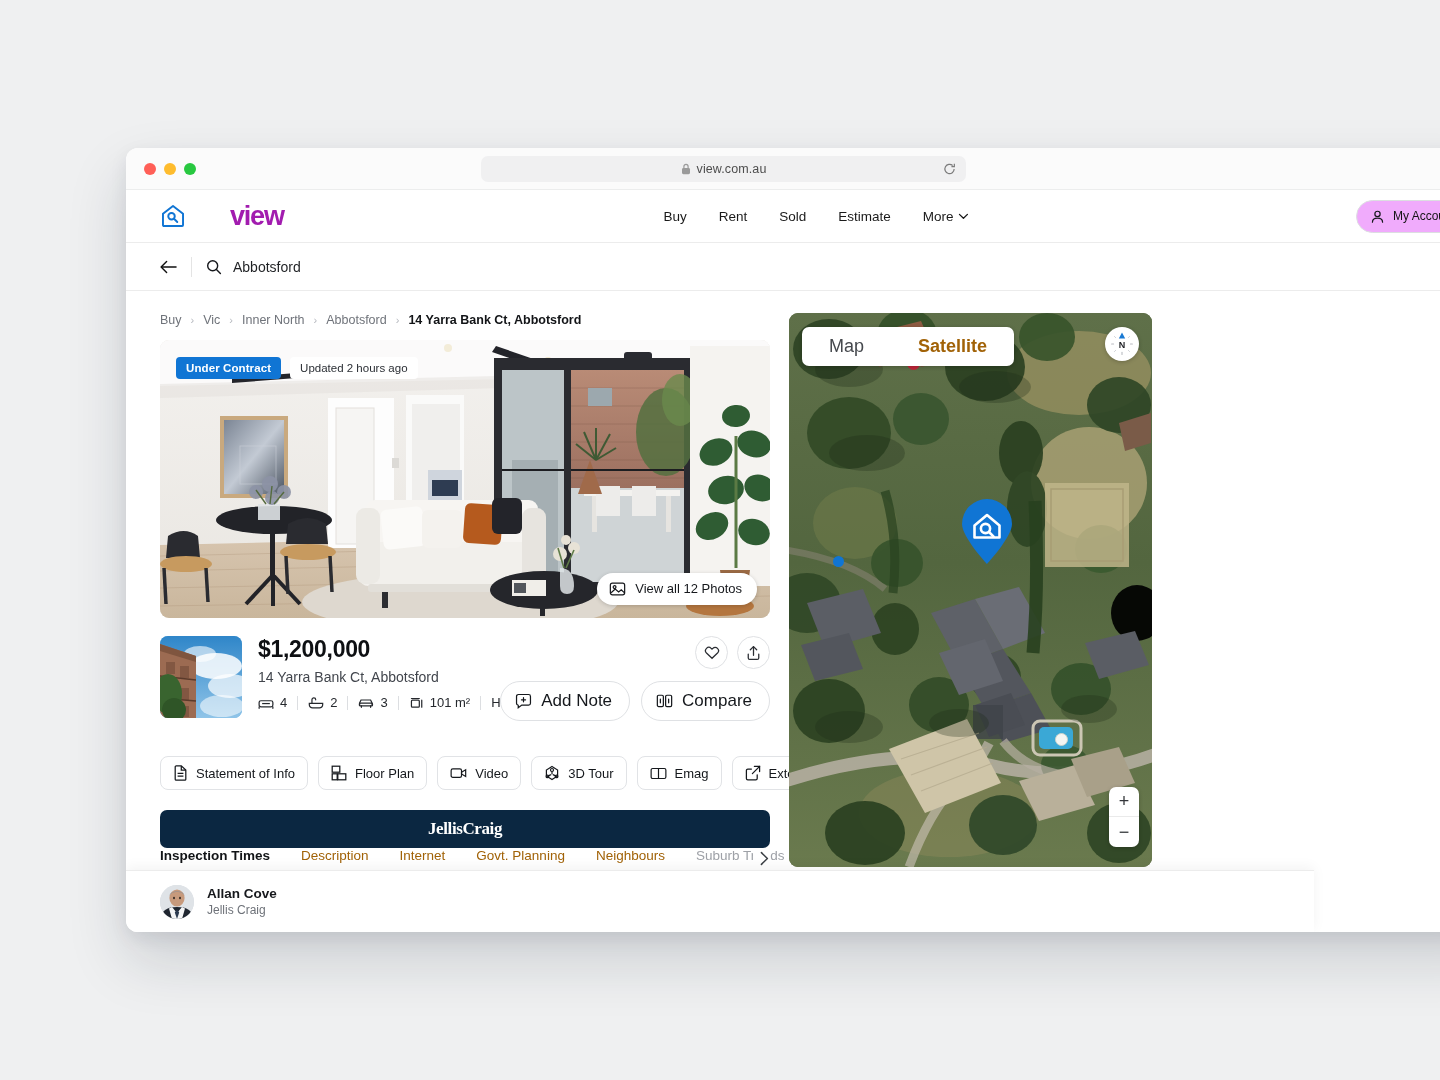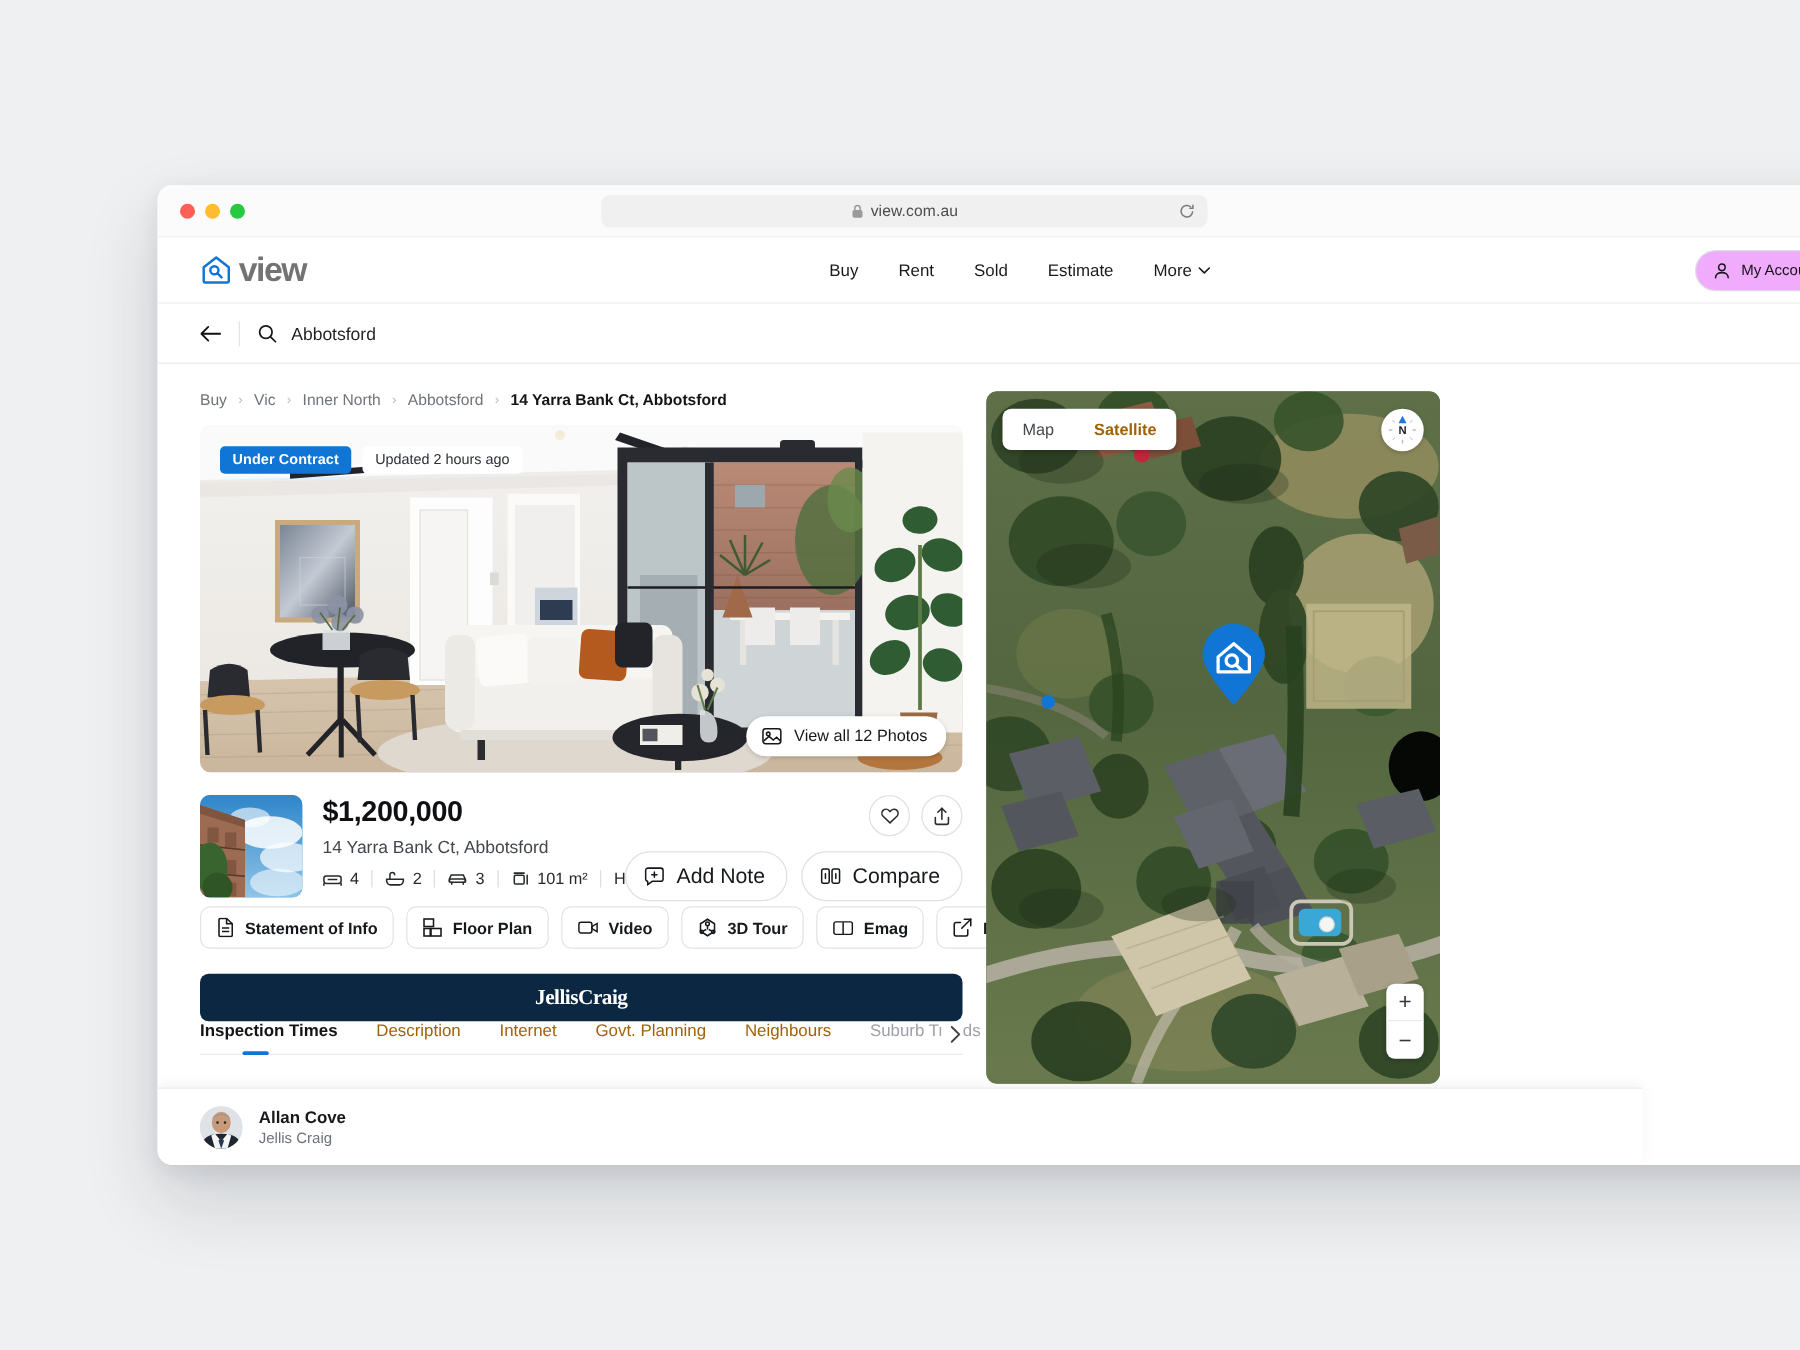--- a/index.html
+++ b/index.html
@@ -35,22 +35,23 @@
   .url-text { font-size: 12.5px; color: #4d4d4d; letter-spacing: .1px; }
   .reload { position: absolute; right: 10px; top: 50%; transform: translateY(-50%); color: #777; }
 
   
   .site-header {
     height: 53px; background: #fff; border-bottom: 1px solid #ececec;
     display: flex; align-items: center; position: relative; padding: 0 34px;
   }
   .logo { display: flex; align-items: center; gap: 5px; }
   .logo-word {
-    font-size: 27px; font-weight: 700; letter-spacing: -1.2px; color: #737373;
+    font-size: 27px; font-weight: 700; letter-spacing: -1.2px; color: #a21caf;
     font-family: "Liberation Sans", sans-serif;
+    margin-left: 39px;
   }
   .nav { position: absolute; left: 50%; transform: translateX(-50%); display: flex; gap: 32px; align-items: center; }
   .nav a { font-size: 13.5px; color: #1a1a1a; text-decoration: none; white-space: nowrap; }
   .nav .more { display: flex; align-items: center; gap: 5px; }
   .account-btn {
     position: absolute; right: 34px; display: flex; align-items: center; gap: 8px;
     border: 1px solid #dcdee1; border-radius: 22px; padding: 8px 16px 8px 13px;
     background: #f0abfc; font-size: 12px; color: #141414; cursor: pointer;
   }
 
@@ -116,21 +117,21 @@
     display: flex; align-items: center; justify-content: center; background: #fff; cursor: pointer;
   }
   .pill-row { display: flex; gap: 11px; }
   .pill {
     border: 1px solid #dfe1e4; border-radius: 22px; background: #fff;
     padding: 9px 17px 9px 14px; display: flex; align-items: center; gap: 9px;
     font-size: 17px; color: #15181c; cursor: pointer; white-space: nowrap;
   }
 
   
-  .doc-row { display: flex; gap: 10px; margin-top: 7px; font-weight: bold; }
+  .doc-row { display: flex; gap: 10px; margin-top: 38px; }
   .doc-btn {
     border: 1px solid #e1e3e6; border-radius: 8px; background: #fff;
     padding: 8px 12px; display: flex; align-items: center; gap: 8px;
     font-size: 13px; color: #15181c; cursor: pointer; white-space: nowrap;
   }
 
   
   .agency {
     margin-top: 20px; height: 38px; border-radius: 7px; background: #0b2741;
     display: flex; align-items: center; justify-content: center;
@@ -160,21 +161,21 @@
   
   .map {
     position: relative; width: 363px; height: 554px; border-radius: 9px; overflow: hidden;
     background: #5d6b44;
   }
   .map-toggle {
     position: absolute; left: 13px; top: 14px; z-index: 8;
     background: #fff; border-radius: 7px; display: flex; overflow: hidden;
     box-shadow: 0 1px 4px rgba(0,0,0,.22);
   }
-  .map-toggle div { padding: 9px 16px; font-size: 13px; color: #45484d; cursor: pointer; }
+  .map-toggle div { padding: 9px 27px; font-size: 18px; color: #45484d; cursor: pointer; }
   .map-toggle div.sel { color: #a16207; font-weight: 700; }
   .compass {
     position: absolute; right: 13px; top: 14px; width: 34px; height: 34px;
     border-radius: 50%; background: #fff; z-index: 8;
     display: flex; align-items: center; justify-content: center;
     box-shadow: 0 1px 4px rgba(0,0,0,.22);
   }
   .zoom-ctrl {
     position: absolute; right: 13px; bottom: 20px; z-index: 8;
     width: 30px; background: #fff; border-radius: 7px; overflow: hidden;

